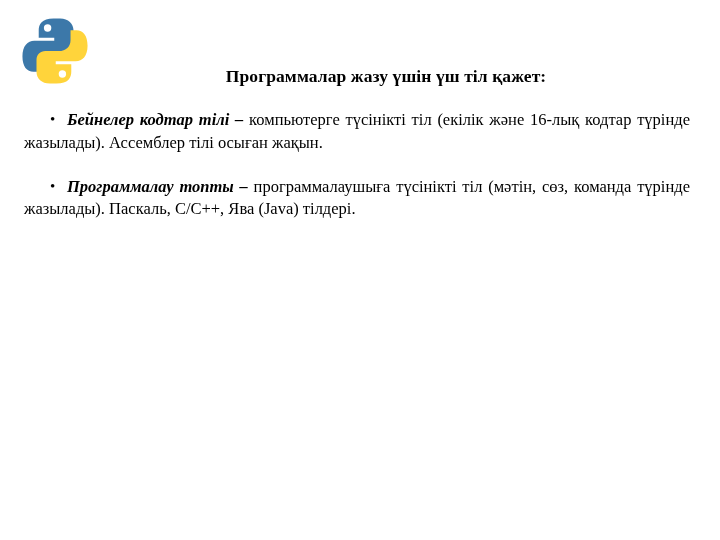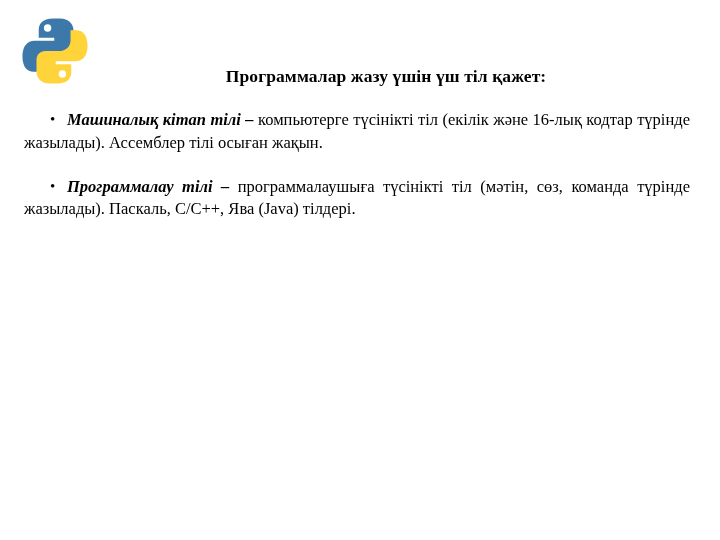--- a/index.html
+++ b/index.html
@@ -80,22 +80,22 @@
       <path d="M52 94 C68 94 72 86 72 78 L72 68 L51 68 L51 64 L78 64 C87 64 94 57 94 43 C94 29 88 22 79 22 L71 22 L71 35 C71 44 65 50 55 50 L37 50 C30 50 25 55 25 62 L25 78 C25 87 32 94 43 94 Z" fill="#FFD43B"></path>
       <circle cx="60" cy="81" r="5" fill="#ffffff"></circle>
     </svg>
   </div>
 
   <div class="content">
 
     <div class="title">Программалар жазу үшін үш тіл қажет:</div>
 
     <p class="para">
-      <span class="bullet">•</span><span class="lead">Машиналық кітап тілі –</span><span class="rest"> компьютерге түсінікті тіл (екілік және 16-лық кодтар түрінде жазылады). Ассемблер тілі осыған жақын.</span>
+      <span class="bullet">•</span><span class="lead">Бейнелер кодтар тілі –</span><span class="rest"> компьютерге түсінікті тіл (екілік және 16-лық кодтар түрінде жазылады). Ассемблер тілі осыған жақын.</span>
     </p>
 
     <p class="para">
-      <span class="bullet">•</span><span class="lead">Программалау тілі –</span><span class="rest"> программалаушыға түсінікті тіл (мәтін, сөз, команда түрінде жазылады). Паскаль, С/С++, Ява (Java) тілдері.</span>
+      <span class="bullet">•</span><span class="lead">Программалау топты –</span><span class="rest"> программалаушыға түсінікті тіл (мәтін, сөз, команда түрінде жазылады). Паскаль, С/С++, Ява (Java) тілдері.</span>
     </p>
 
 
   </div>
 </div>
 
 </body></html>

